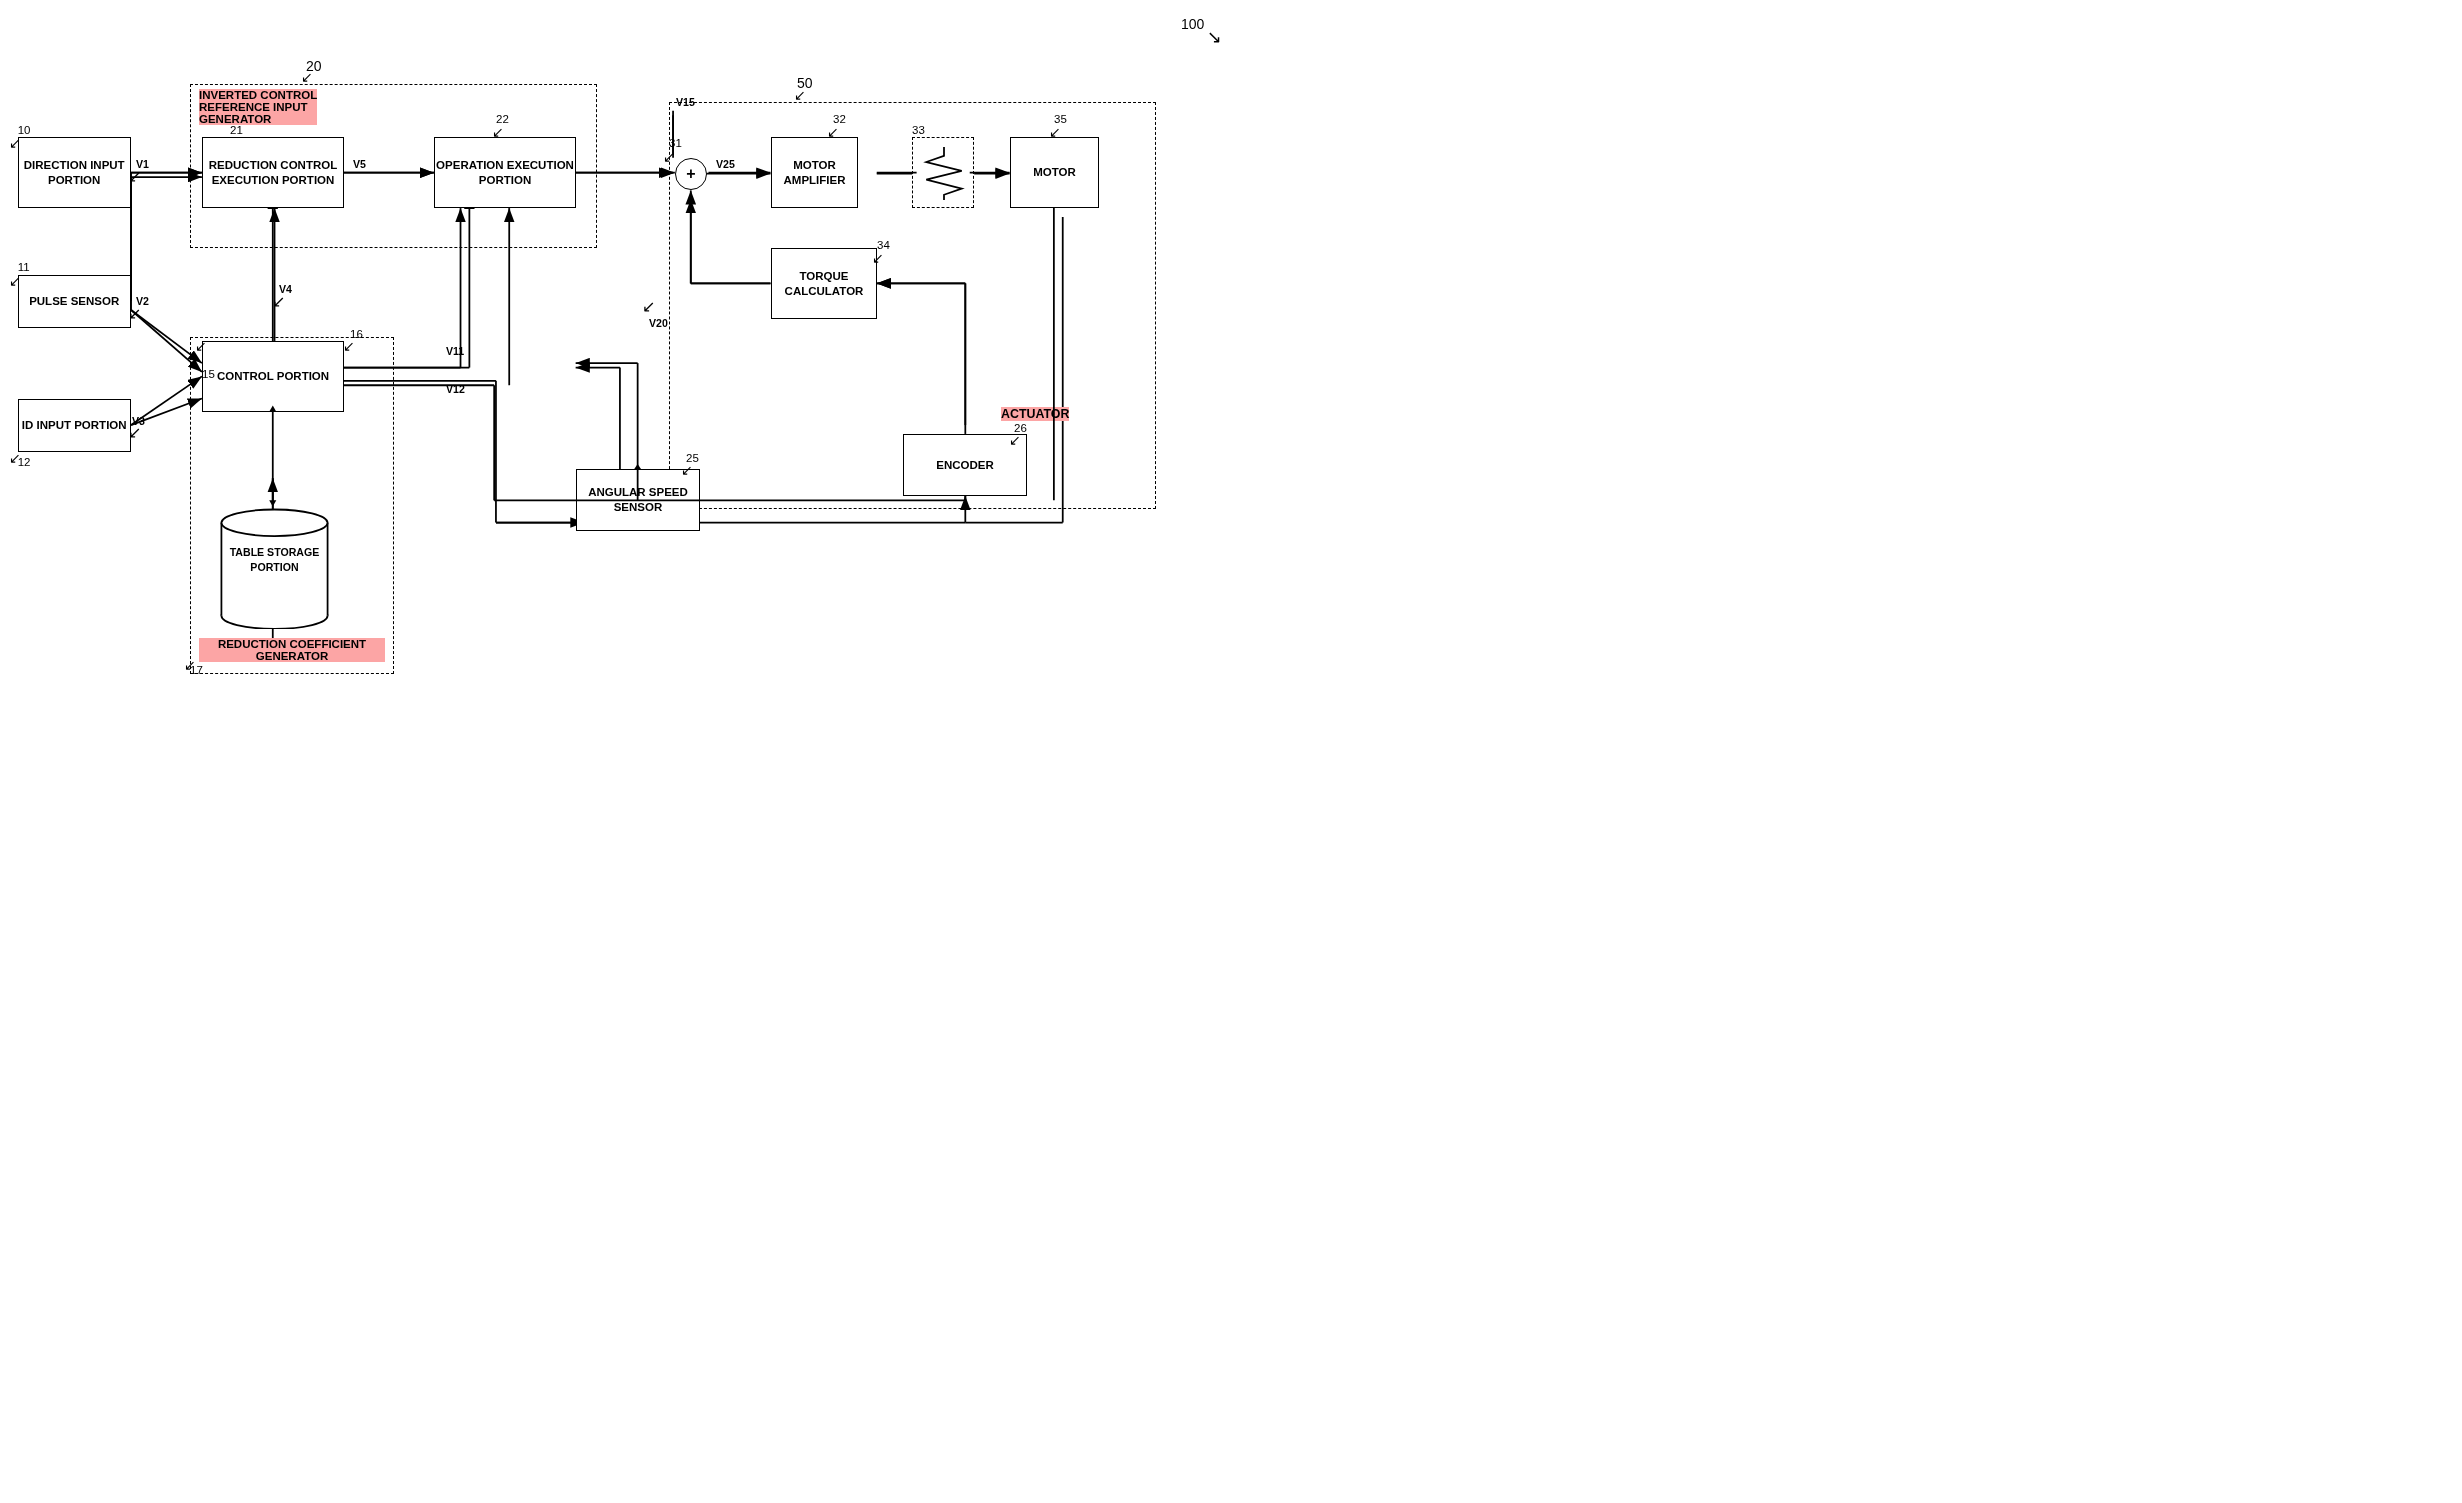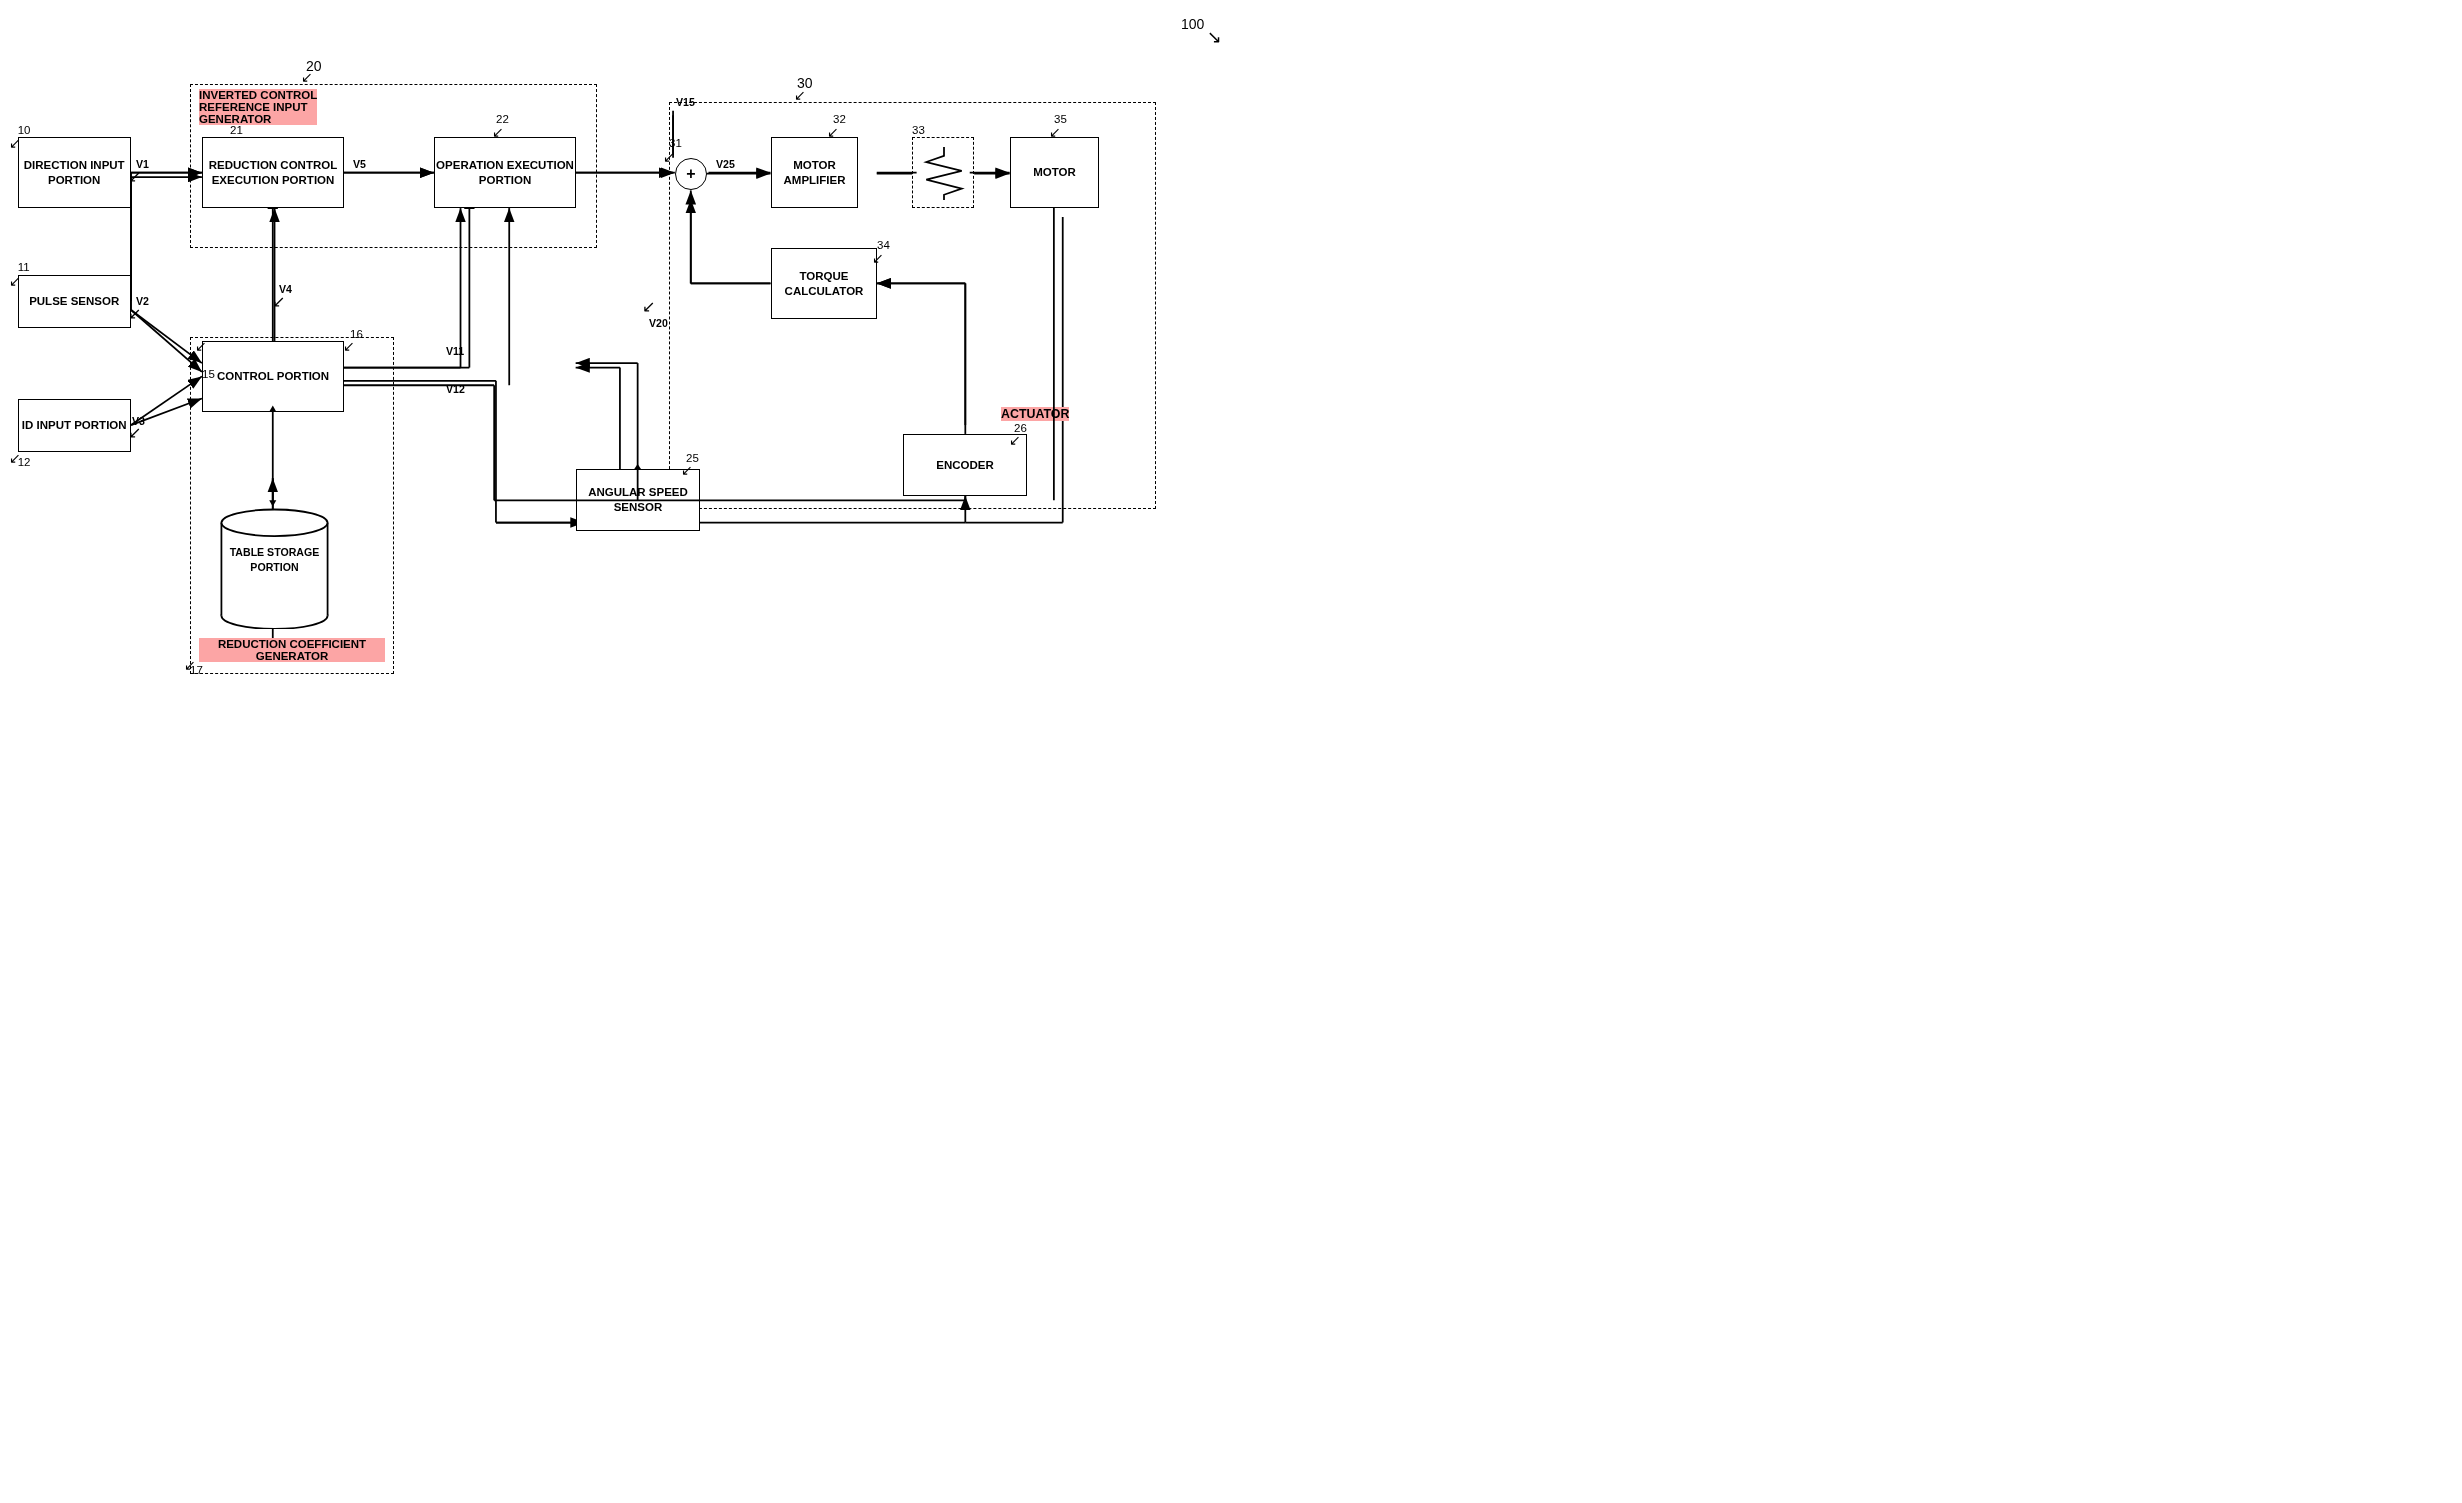--- a/index.html
+++ b/index.html
@@ -207,21 +207,21 @@
   </div>
 
   <div class="circle-node" style="left:675px; top:158px; width:32px; height:32px;">
     <span style="font-size:16px; font-weight:bold;">+</span>
   </div>
   <div class="ref-num" style="left:669px; top:137px;">31</div>
   <div style="position:absolute; left:663px; top:149px;">↙</div>
 
   <div class="dashed-box" style="left:669px; top:102px; width:487px; height:407px;"></div>
   <div class="bold-label" style="left:1001px; top:407px; font-size:12.4px;">ACTUATOR</div>
-  <div class="ref-num" style="left:797px; top:75px; font-size:14px;">30</div>
+  <div class="ref-num" style="left:797px; top:75px; font-size:14px;">50</div>
   <div style="position:absolute; left:794px; top:87px;">↙</div>
 
   <div class="block" style="left:771px; top:137px; width:87px; height:71px;">
     <span>MOTOR
 AMPLIFIER</span>
   </div>
   <div class="ref-num" style="left:833px; top:113px;">32</div>
   <div style="position:absolute; left:827px; top:124px;">↙</div>
 
   <div style="position:absolute; left:912px; top:137px; width:62px; height:71px; border:1.8px dashed #000;">

